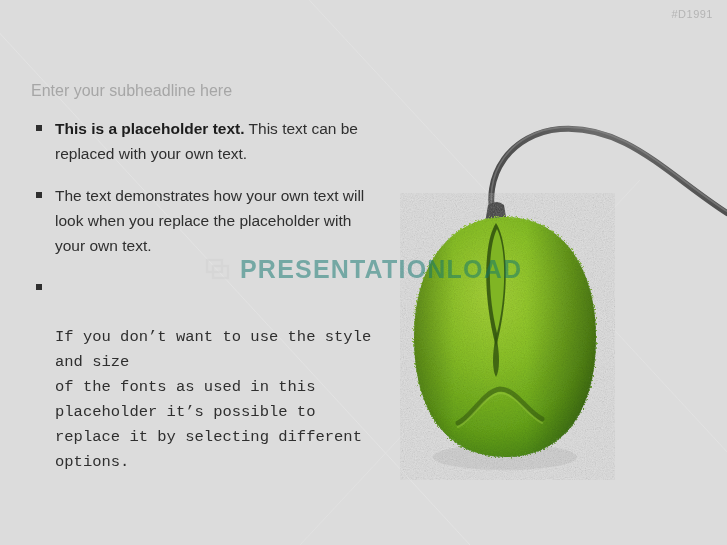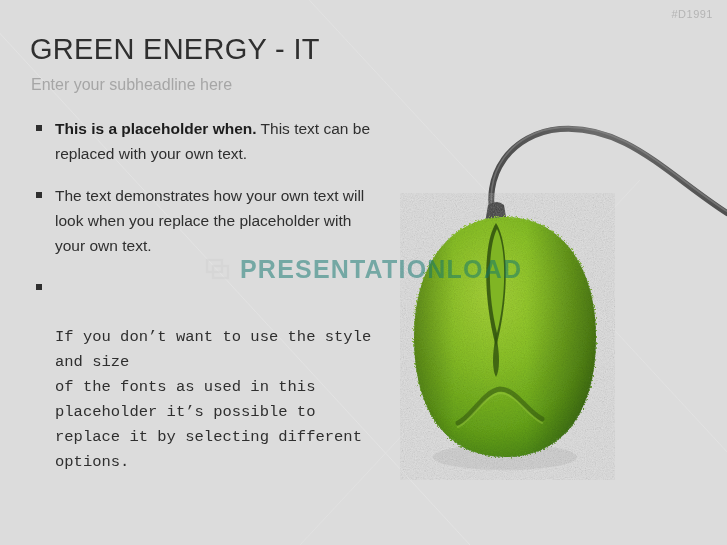--- a/index.html
+++ b/index.html
@@ -44,21 +44,21 @@
     font-size: 29px;
     font-weight: 300;
     letter-spacing: 0.3px;
     color: #2f2f2f;
     white-space: nowrap;
     z-index: 6;
   }
   .subtitle {
     position: absolute;
     left: 31px;
-    top: 76px;
+    top: 82px;
     font-size: 16px;
     font-weight: 400;
     color: #a6a6a6;
     white-space: nowrap;
     z-index: 6;
   }
   .body-list {
     position: absolute;
     left: 30px;
     top: 116px;
@@ -127,28 +127,27 @@
 <div class="slide">
 
   <svg class="bg-diagonals" width="727" height="545" viewBox="0 0 727 545">
     <line x1="-40" y1="-10" x2="470" y2="545" stroke="#e3e3e3" stroke-width="1"></line>
     <line x1="300" y1="-10" x2="790" y2="520" stroke="#e2e2e2" stroke-width="1"></line>
     <line x1="640" y1="180" x2="300" y2="545" stroke="#e1e1e1" stroke-width="1"></line>
   </svg>
 
   <div class="corner-code">#D1991</div>
 
-  <div class="title">GREEN ENERGY - IT</div>
   <div class="subtitle">Enter your subheadline here</div>
 
   <div class="body-list">
 
     <div class="bullet-row">
       <span class="bullet-marker"></span>
-      <span class="bullet-lead">This is a placeholder when.</span><span> This text can be replaced with your own text.</span>
+      <span class="bullet-lead">This is a placeholder text.</span><span> This text can be replaced with your own text.</span>
     </div>
 
     <div class="bullet-row">
       <span class="bullet-marker"></span>
       <span>The text demonstrates how your own text will look when you replace the placeholder with your own text.</span>
     </div>
 
     <div class="bullet-row" style="white-space:pre-line;">
       <span class="bullet-marker"></span>
       <span>If you don’t want to use the style and size

